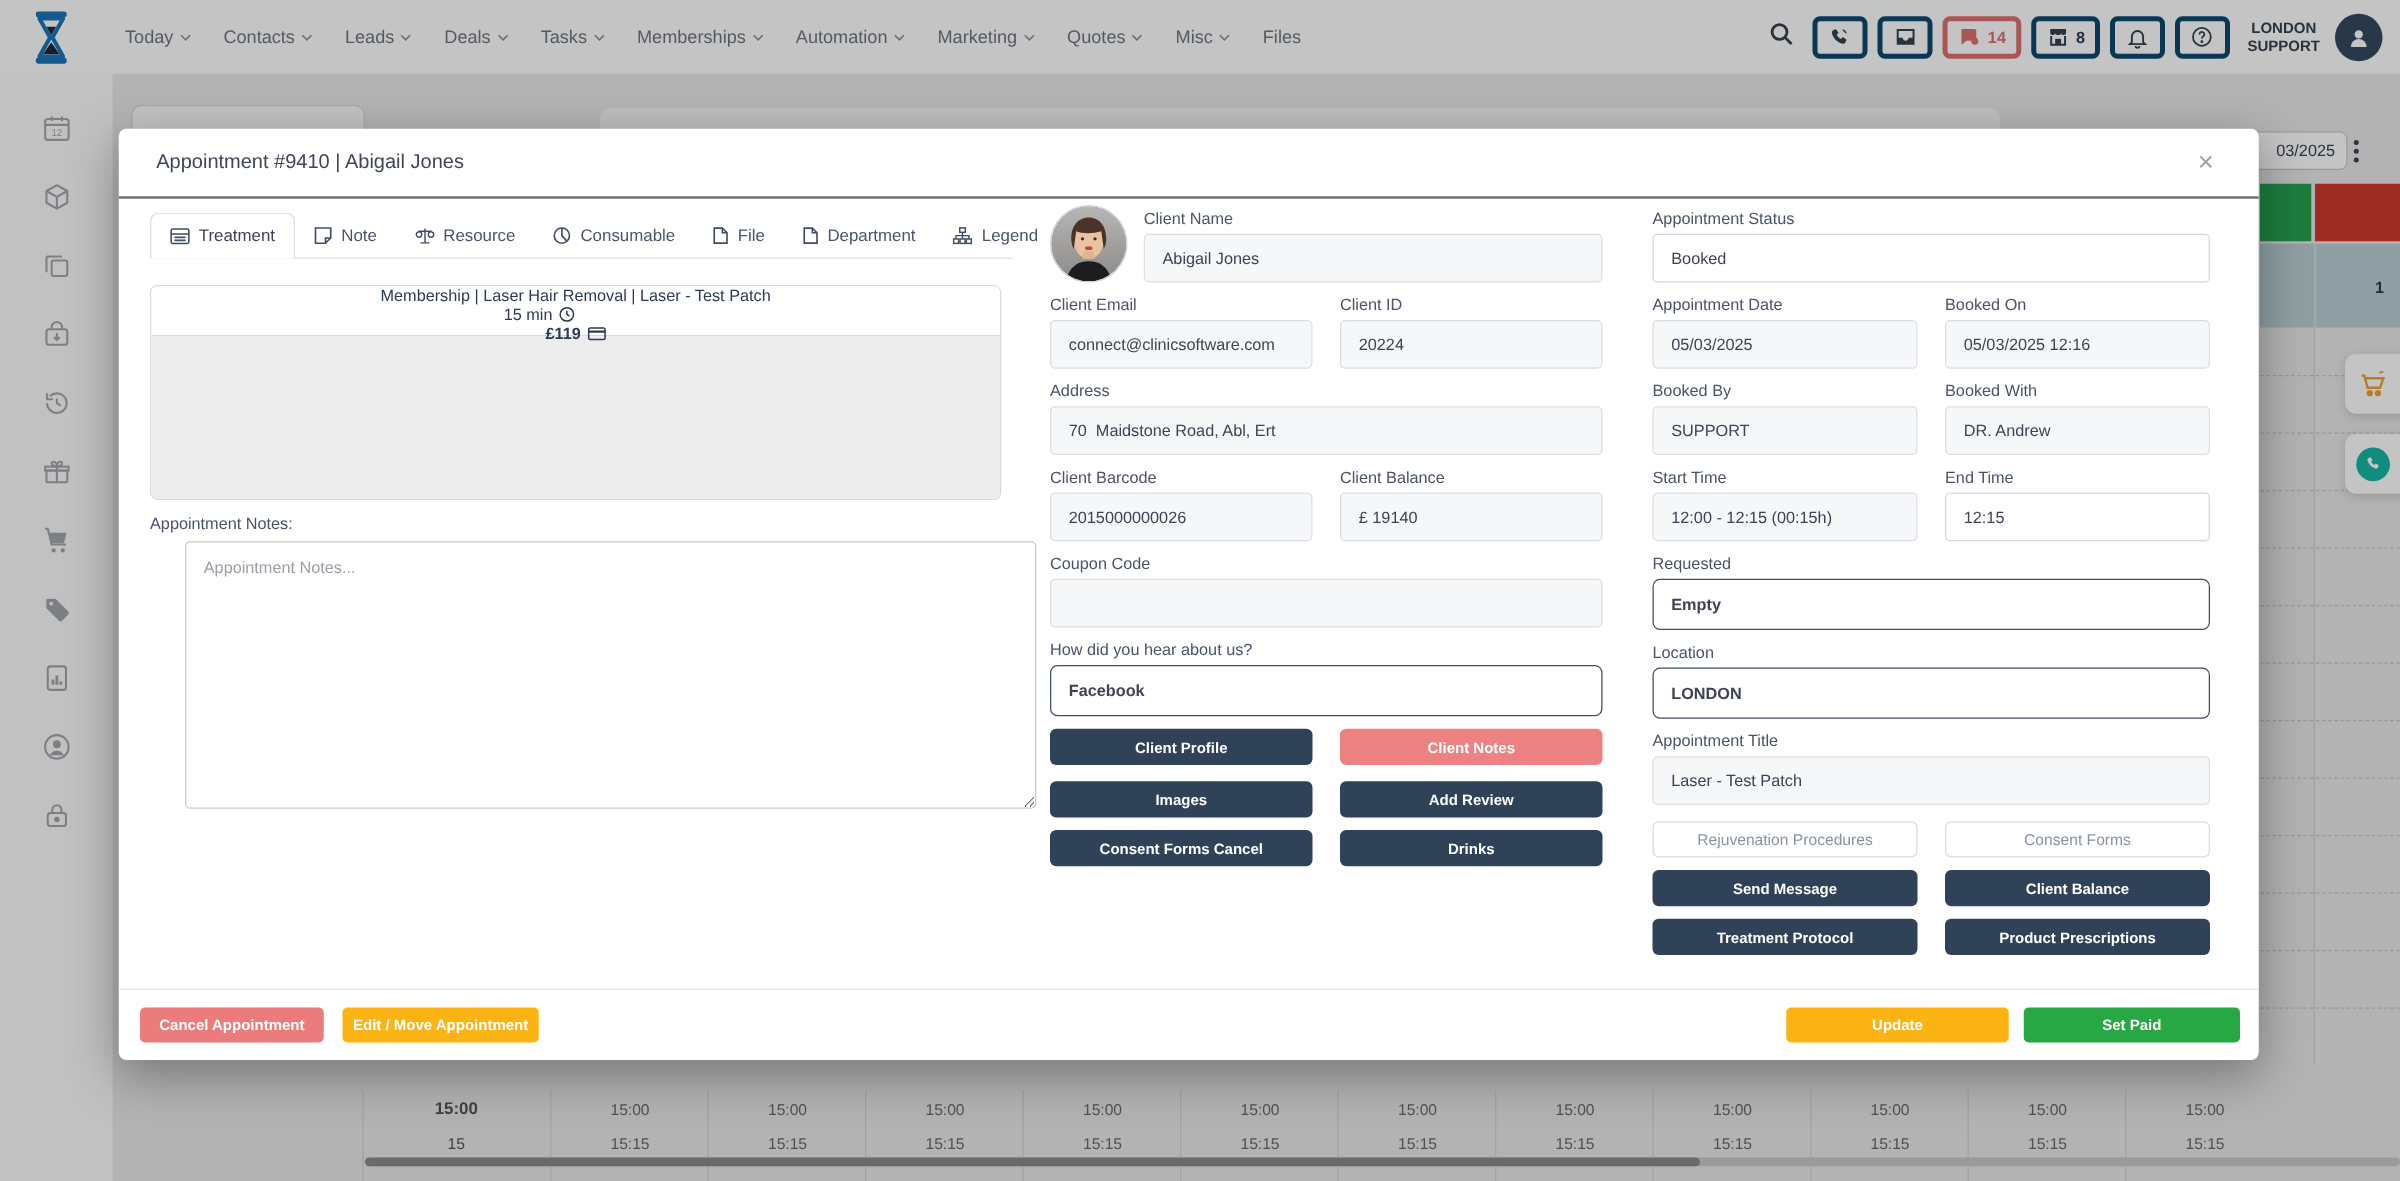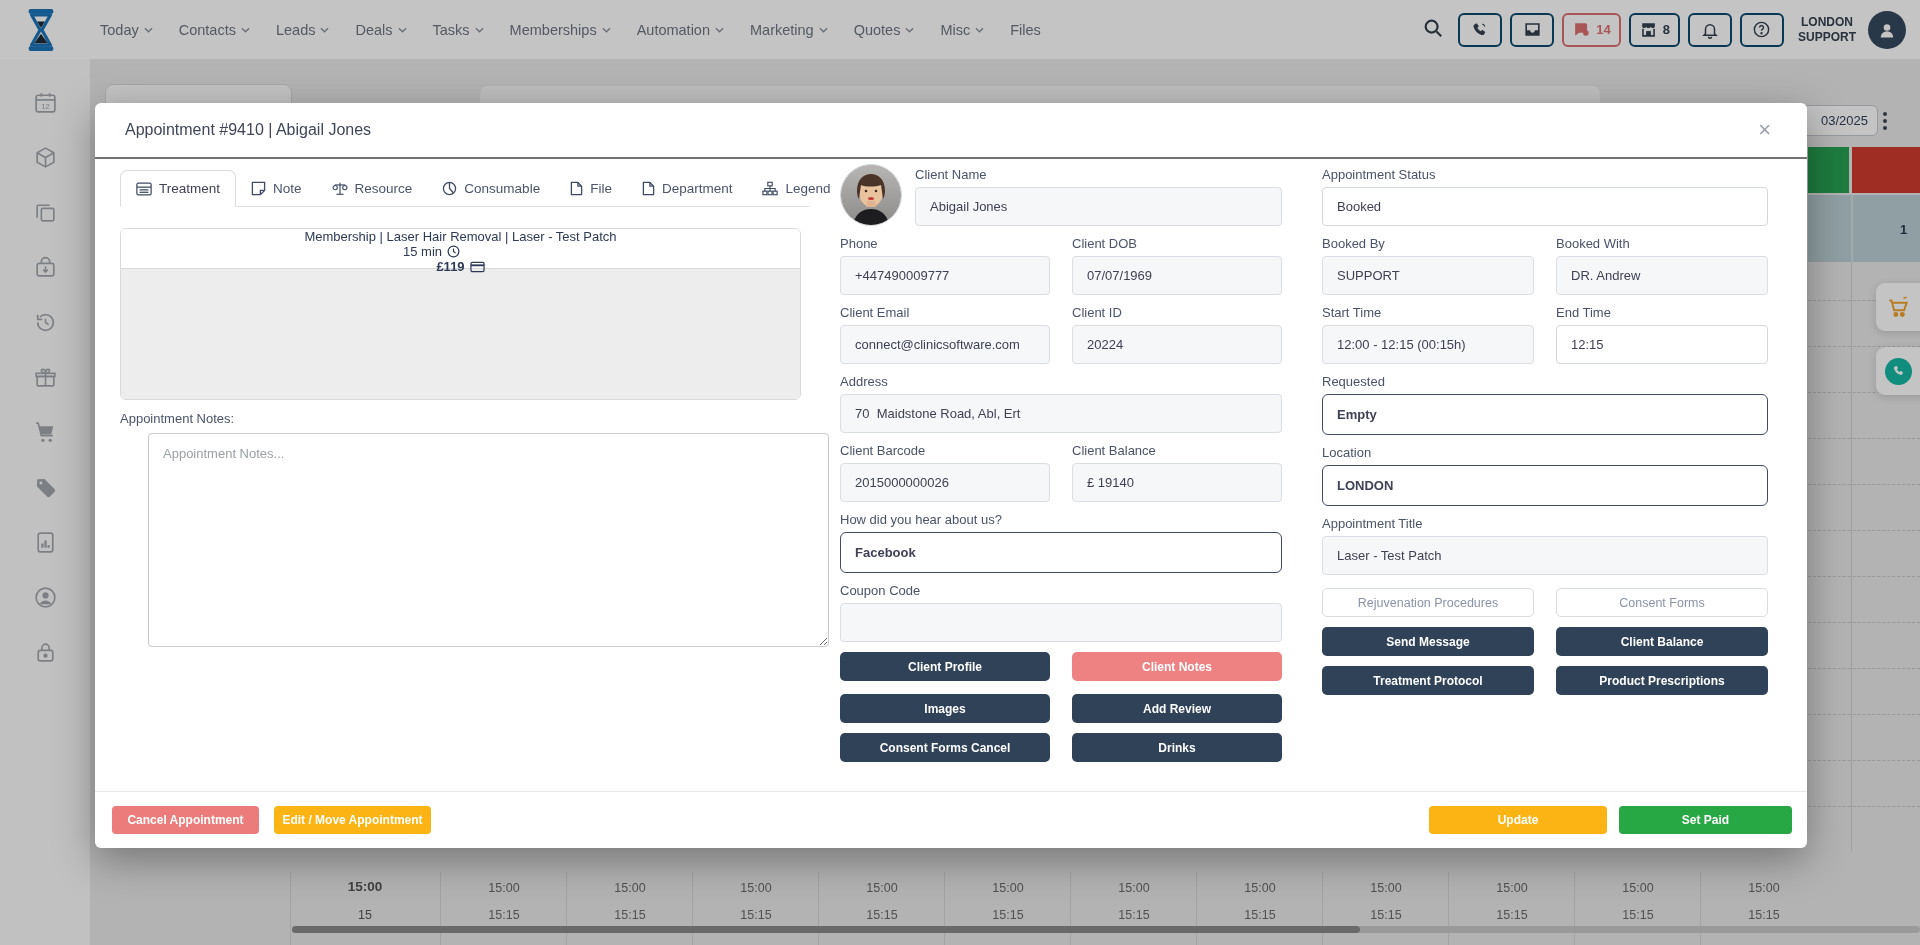--- a/index.html
+++ b/index.html
@@ -5,21 +5,21 @@
   html,body{margin:0;padding:0;background:#777;}
   .stage{position:relative;width:1920px;height:945px;overflow:hidden;background:#e9e9e9;
     font-family:"Liberation Sans",sans-serif;-webkit-font-smoothing:antialiased;}
   
   .navbar{position:absolute;top:0;left:0;right:0;height:59px;background:#fff;display:flex;align-items:center;z-index:1;}
   .logo{margin-left:22px;display:flex;align-items:center;}
   .nav-menu{display:flex;gap:26px;margin-left:40px;align-items:center;}
   .nav-item{display:flex;align-items:center;gap:5px;color:#6e7681;font-size:14.5px;cursor:pointer;white-space:nowrap;}
   .chev{width:9px;height:6px;display:inline-block;}
   .nav-right{margin-left:auto;display:flex;align-items:center;gap:8px;margin-right:14px;}
-  .icon-btn{height:34px;min-width:44px;border:2px solid #0c4a6e;border-radius:6px;display:flex;align-items:center;
+  .icon-btn{height:34px;min-width:44px;border:4px solid #0c4a6e;border-radius:6px;display:flex;align-items:center;
     justify-content:center;gap:5px;color:#33414f;background:#fff;box-sizing:border-box;padding:0 8px;}
   .icon-btn.red{border-color:#dd7070;color:#dd7070;}
   .badge-txt{font-size:13px;font-weight:bold;}
   .user-name{font-size:12px;font-weight:bold;color:#33414f;text-align:center;line-height:15px;margin-left:6px;}
   .avatar-top{width:38px;height:38px;border-radius:50%;background:#34495e;display:flex;align-items:center;justify-content:center;margin-left:4px;}
   .sidebar{position:absolute;top:59px;left:0;width:90px;bottom:0;background:#fcfcfc;z-index:1;
     display:flex;flex-direction:column;align-items:center;padding-top:30px;gap:29px;box-sizing:border-box;}
   .side-ic{color:#a2a7ad;width:26px;height:26px;display:flex;align-items:center;justify-content:center;cursor:pointer;}
   
   .bg-frag{position:absolute;z-index:1;}
@@ -557,30 +557,20 @@
               </g>
             </svg>
           </span>
           <div class="field grow">
             <label>Client Name</label>
             <input class="inp" readonly="" value="Abigail Jones" style="">
           </div>
         </div>
         <div class="frow">
           <div class="field">
-            <label>Phone</label>
-            <input class="inp" readonly="" value="+447490009777" style="">
-          </div>
-          <div class="field">
-            <label>Client DOB</label>
-            <input class="inp" readonly="" value="07/07/1969" style="">
-          </div>
-        </div>
-        <div class="frow">
-          <div class="field">
             <label>Client Email</label>
             <input class="inp" readonly="" value="connect@clinicsoftware.com" style="">
           </div>
           <div class="field">
             <label>Client ID</label>
             <input class="inp" readonly="" value="20224" style="">
           </div>
         </div>
         <div class="frow">
           <div class="field">
@@ -593,48 +583,58 @@
             <label>Client Barcode</label>
             <input class="inp" readonly="" value="2015000000026" style="">
           </div>
           <div class="field">
             <label>Client Balance</label>
             <input class="inp" readonly="" value="£ 19140" style="">
           </div>
         </div>
         <div class="frow">
           <div class="field">
+            <label>Coupon Code</label>
+            <input class="inp" readonly="" value="" style="">
+          </div>
+        </div>
+        <div class="frow">
+          <div class="field">
             <label>How did you hear about us?</label>
             <div class="selectbox">Facebook</div>
-          </div>
-        </div>
-        <div class="frow">
-          <div class="field">
-            <label>Coupon Code</label>
-            <input class="inp" readonly="" value="" style="">
           </div>
         </div>
         <div class="btn-row">
           <button class="abtn">Client Profile</button>
           <button class="abtn salmon">Client Notes</button>
         </div>
         <div class="btn-row first">
           <button class="abtn">Images</button>
           <button class="abtn">Add Review</button>
         </div>
         <div class="btn-row">
           <button class="abtn">Consent Forms Cancel</button>
           <button class="abtn">Drinks</button>
         </div>
       </div>
 
       <div class="col col-right">
         <div class="field">
           <label>Appointment Status</label>
           <input class="inp white" readonly="" value="Booked" style="">
+        </div>
+        <div class="frow">
+          <div class="field">
+            <label>Appointment Date</label>
+            <input class="inp" readonly="" value="05/03/2025" style="">
+          </div>
+          <div class="field">
+            <label>Booked On</label>
+            <input class="inp" readonly="" value="05/03/2025 12:16" style="">
+          </div>
         </div>
         <div class="frow">
           <div class="field">
             <label>Booked By</label>
             <input class="inp" readonly="" value="SUPPORT" style="">
           </div>
           <div class="field">
             <label>Booked With</label>
             <input class="inp" readonly="" value="DR. Andrew" style="">
           </div>

